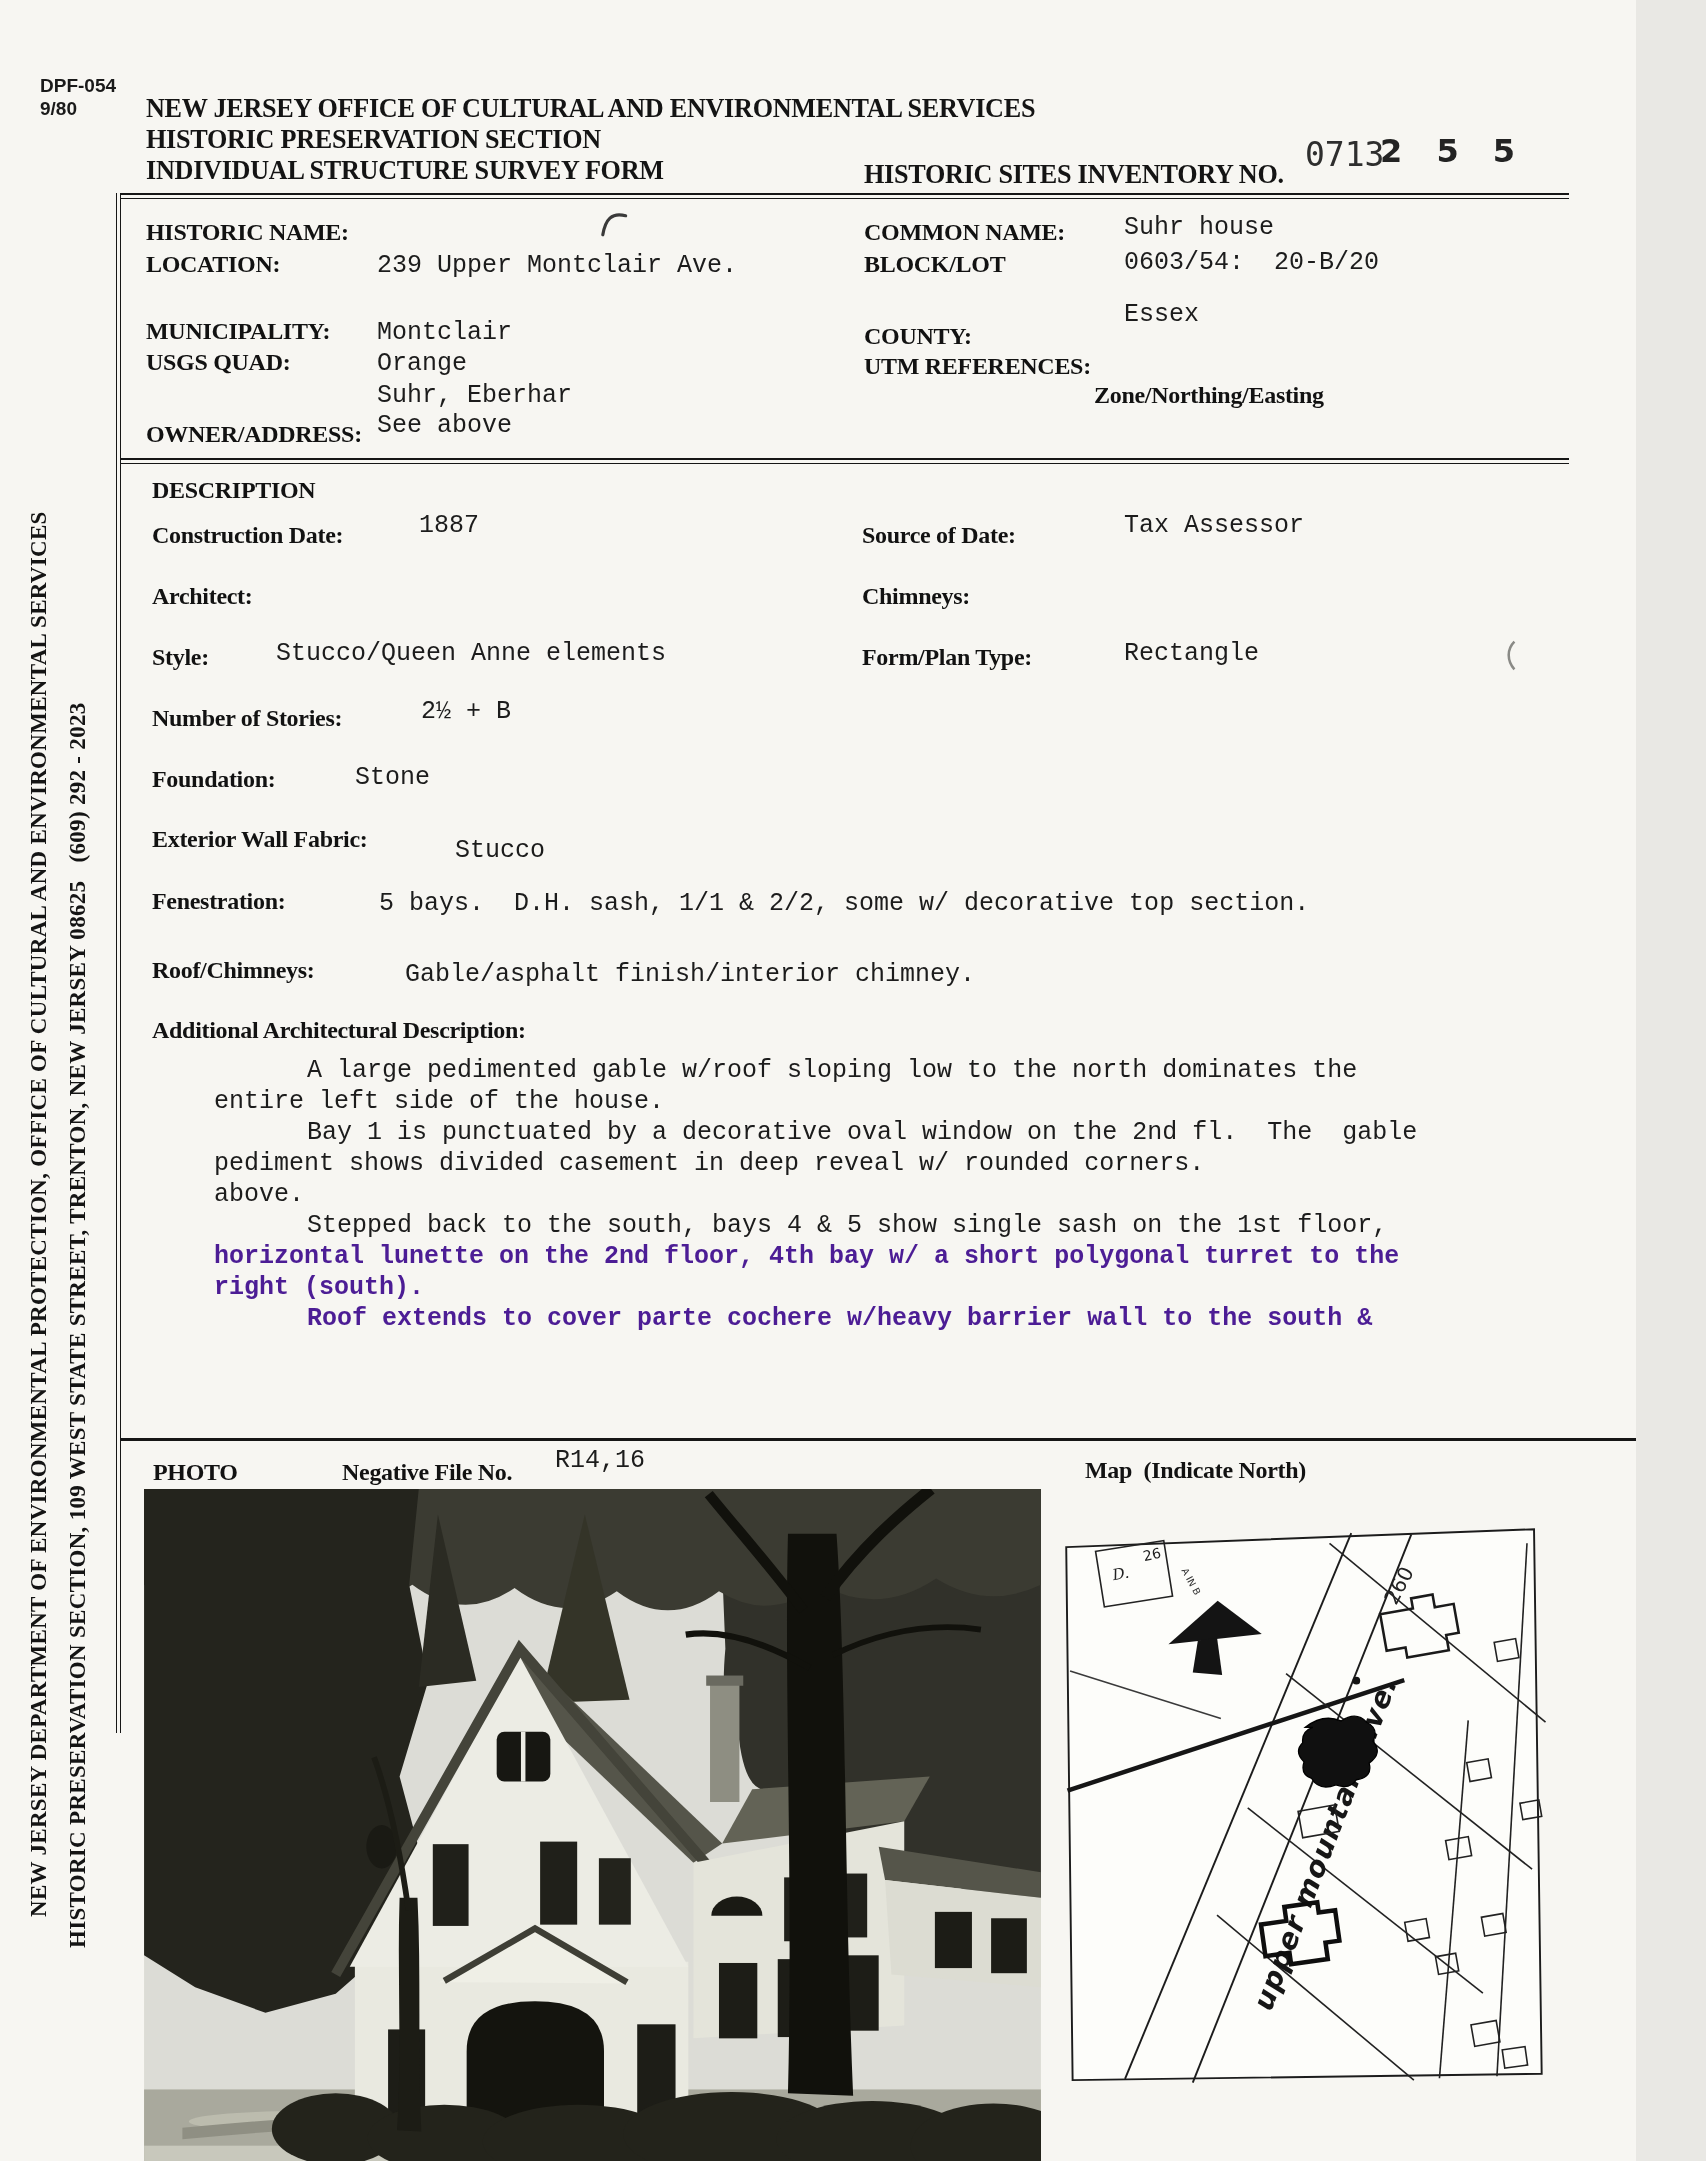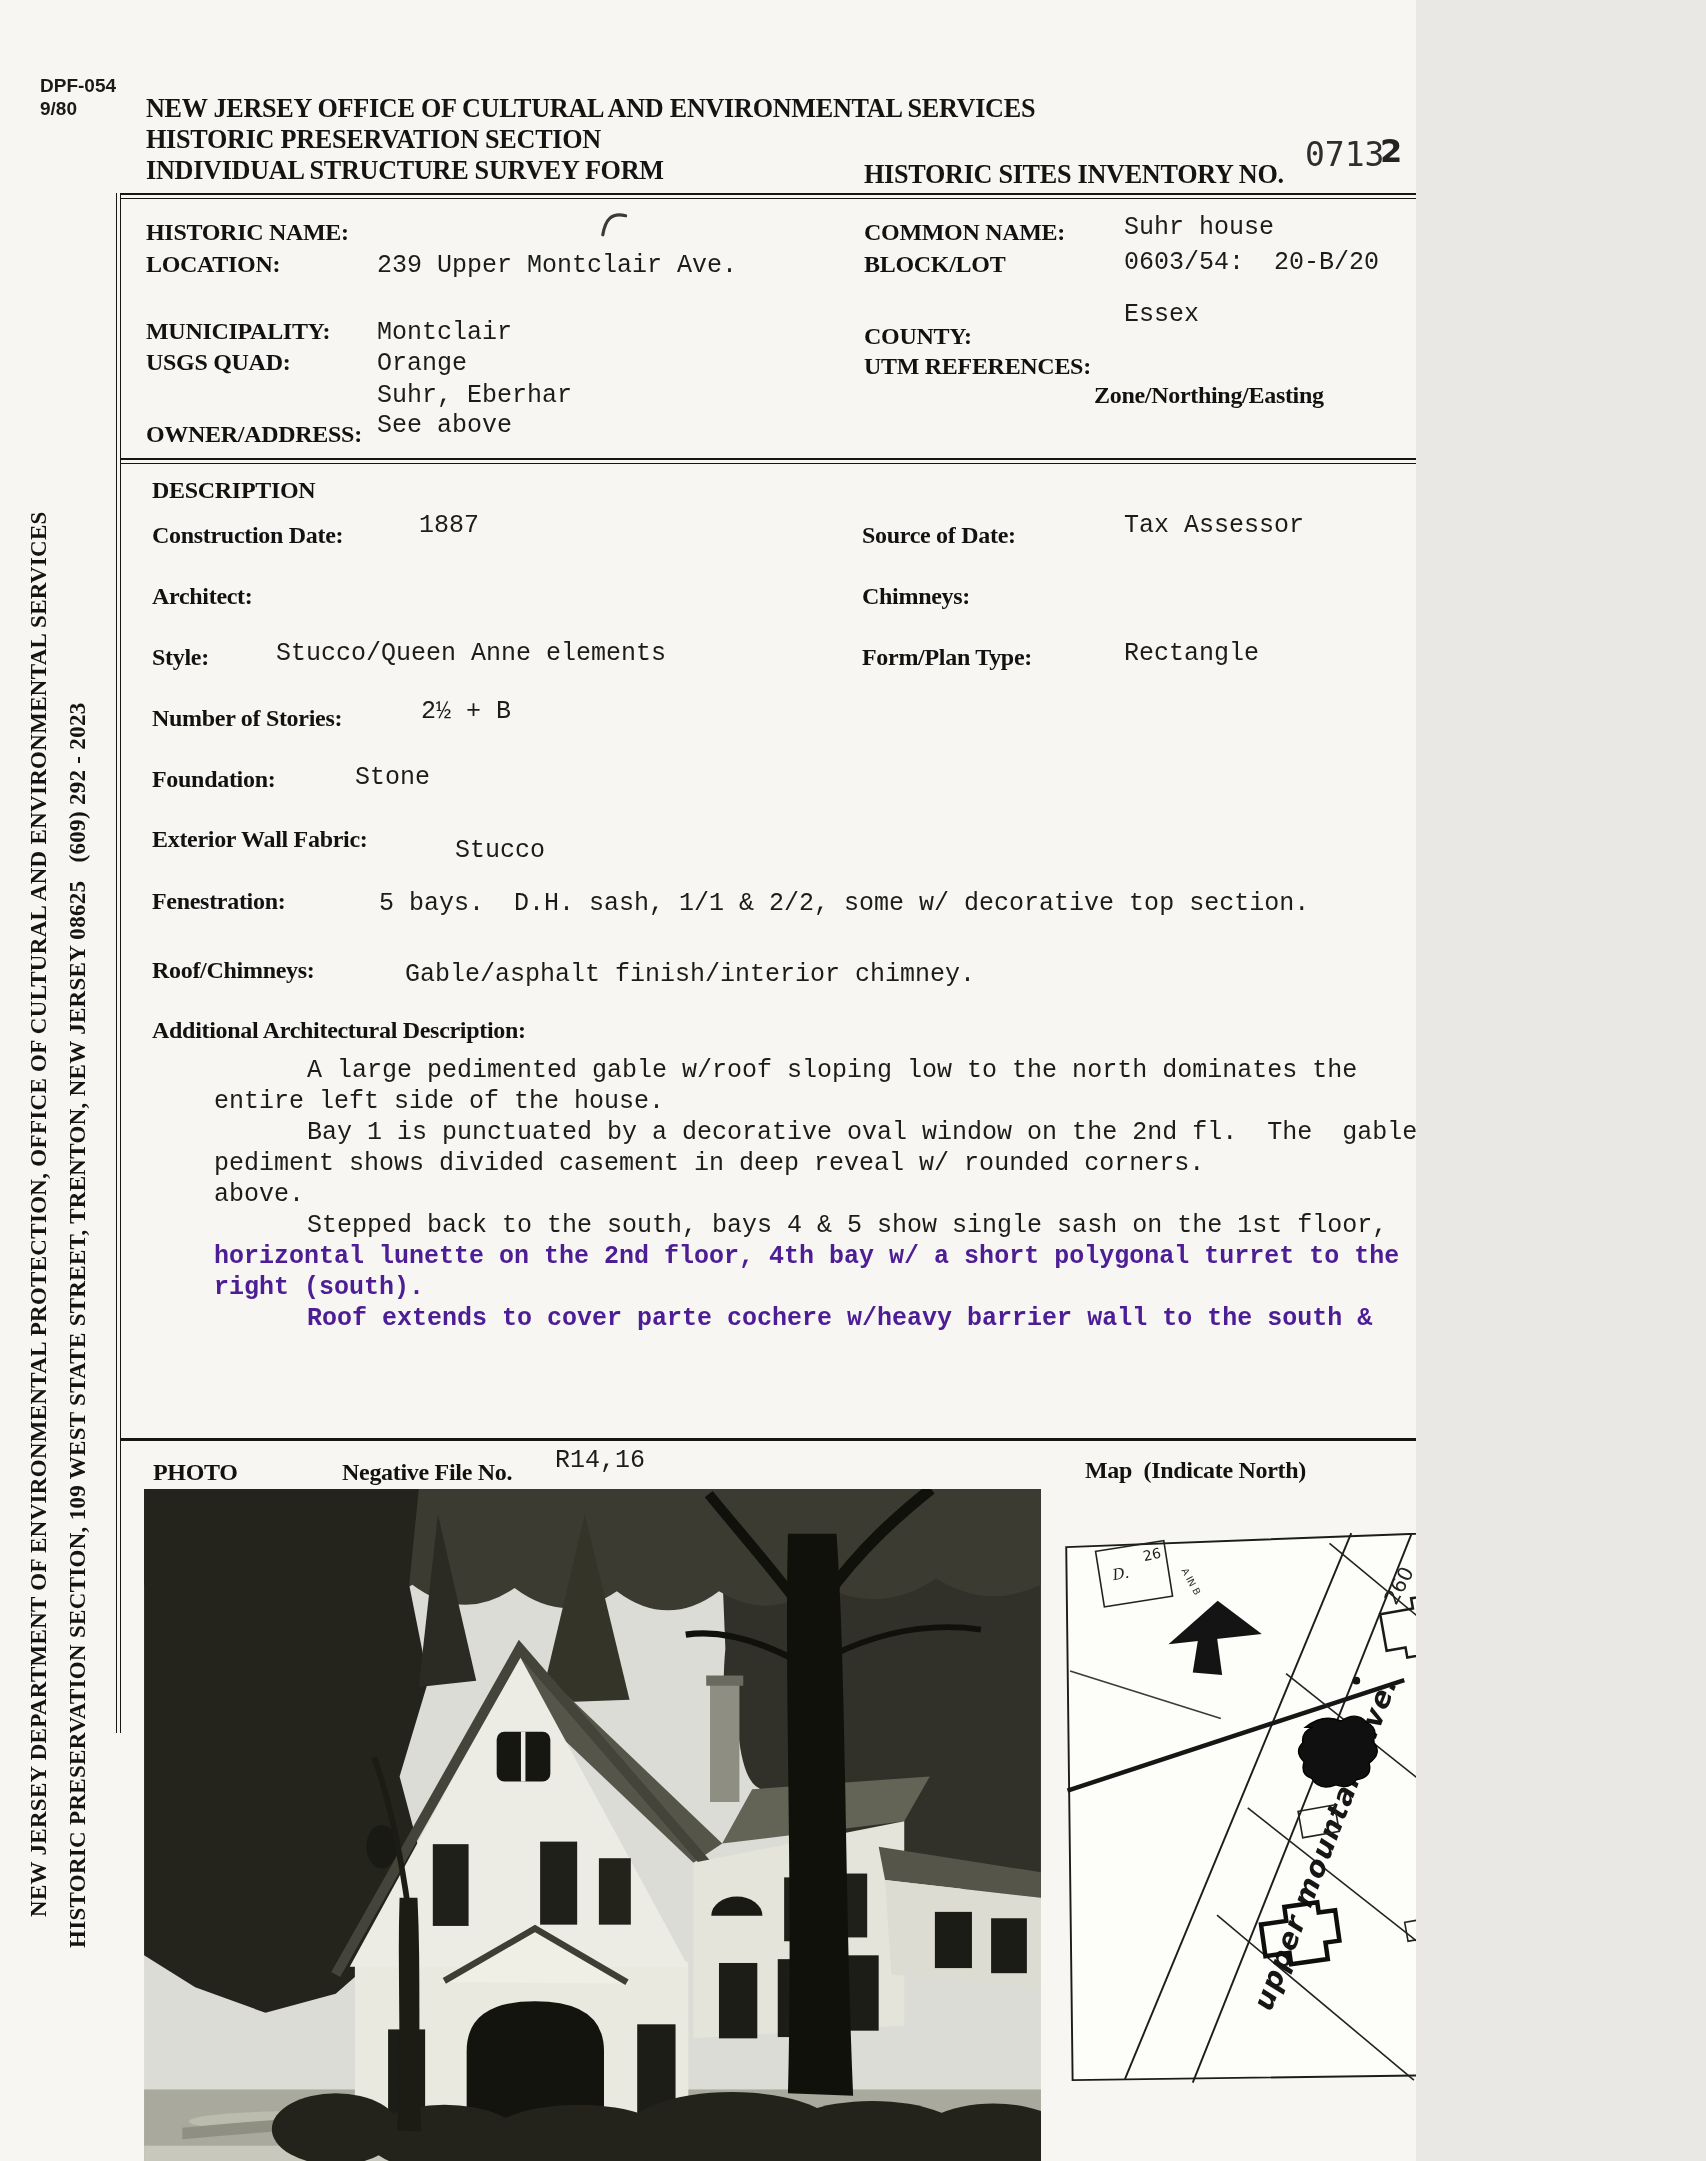--- a/index.html
+++ b/index.html
@@ -1,17 +1,17 @@
 <!DOCTYPE html>
 <html style="font-size:10.2px"><head>
 <meta charset="utf-8">
 <style>
   html,body{margin:0;padding:0;background:#e9e8e4;}
   .page{
-    position:relative;width:1416px;height:2161px;background:#f7f6f2;
+    position:relative;width:1636px;height:2161px;background:#f7f6f2;
     font-family:"Liberation Serif",serif;color:#171717;overflow:hidden;
   }
   .abs{position:absolute;white-space:pre;}
   .lbl{font-family:"Liberation Serif",serif;font-weight:bold;font-size:24px;color:#121212;letter-spacing:-0.3px;}
   .hdr{font-family:"Liberation Serif",serif;font-weight:bold;font-size:27px;color:#141414;letter-spacing:-0.3px;transform:scaleX(.97);transform-origin:left top;}
   .mono{font-family:"Liberation Mono","DejaVu Sans Mono",monospace;font-size:25px;color:#1c1c1c;}
   .dpf{font-family:"Liberation Sans",sans-serif;font-weight:bold;font-size:19px;color:#1a1a1a;line-height:23px;}
   .hrule{position:absolute;height:3.2px;border-top:2.6px solid #161616;border-bottom:1.9px solid #161616;}
   .hrule-single{position:absolute;border-top:3.2px solid #161616;}
   .vrule{position:absolute;width:2.6px;border-left:1.9px solid #161616;border-right:1.3px solid #161616;}

